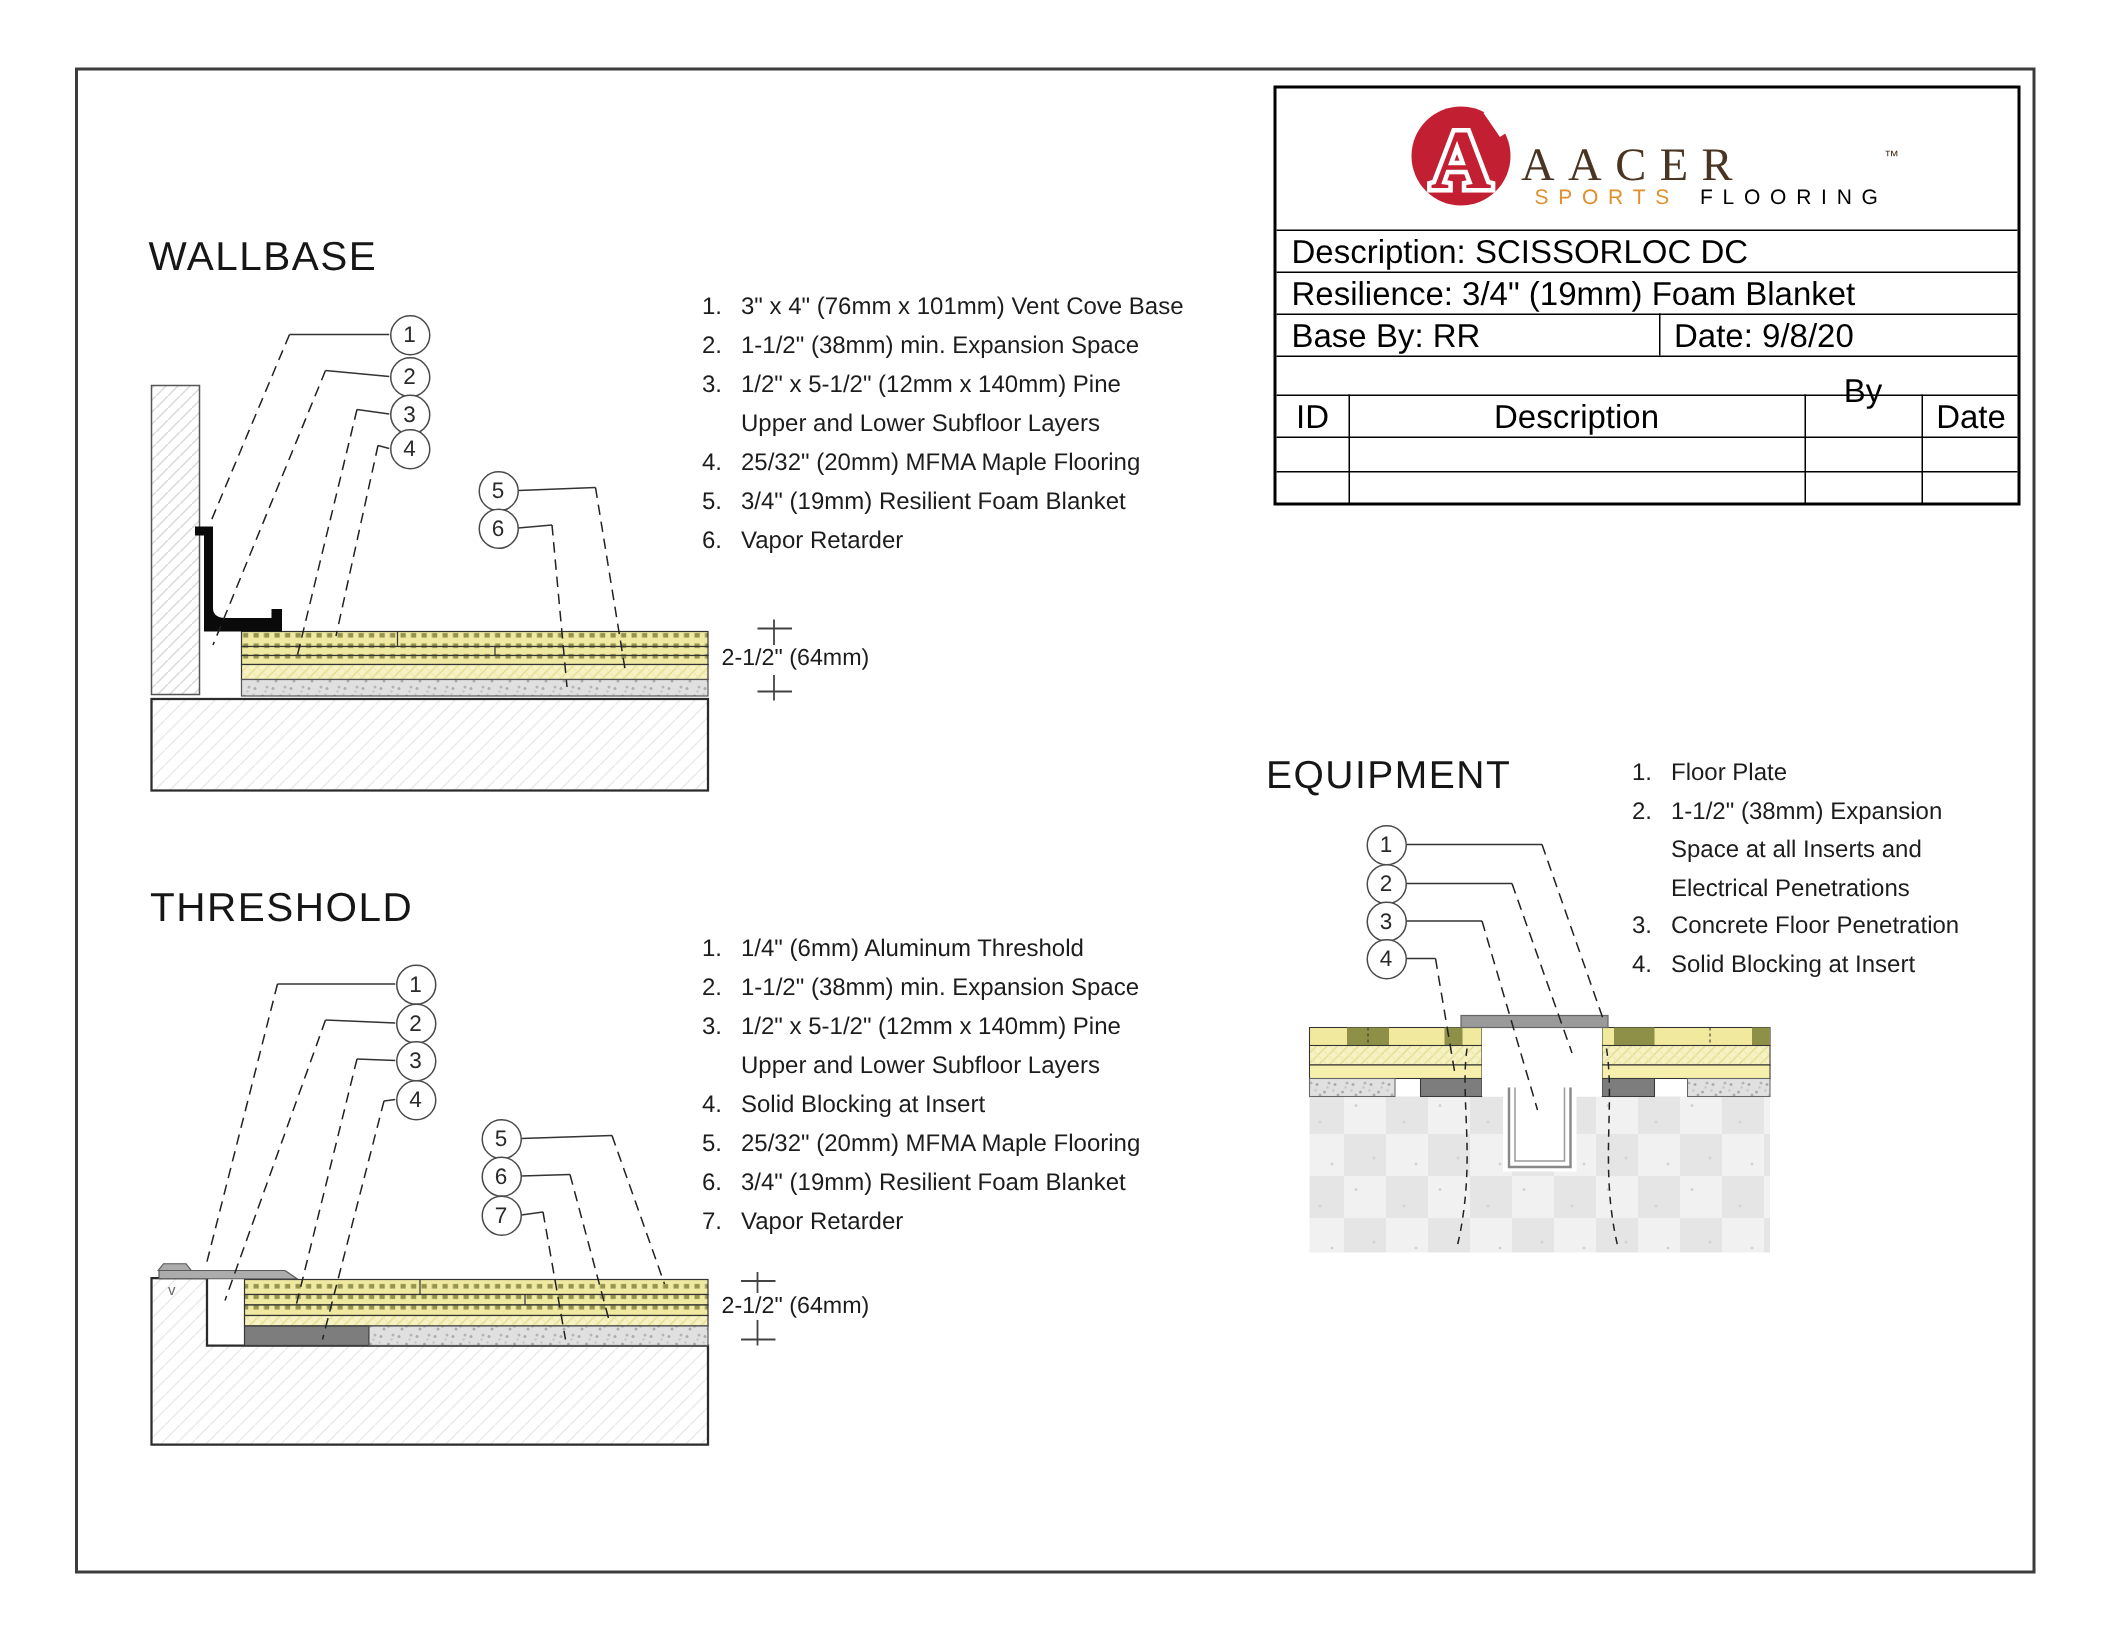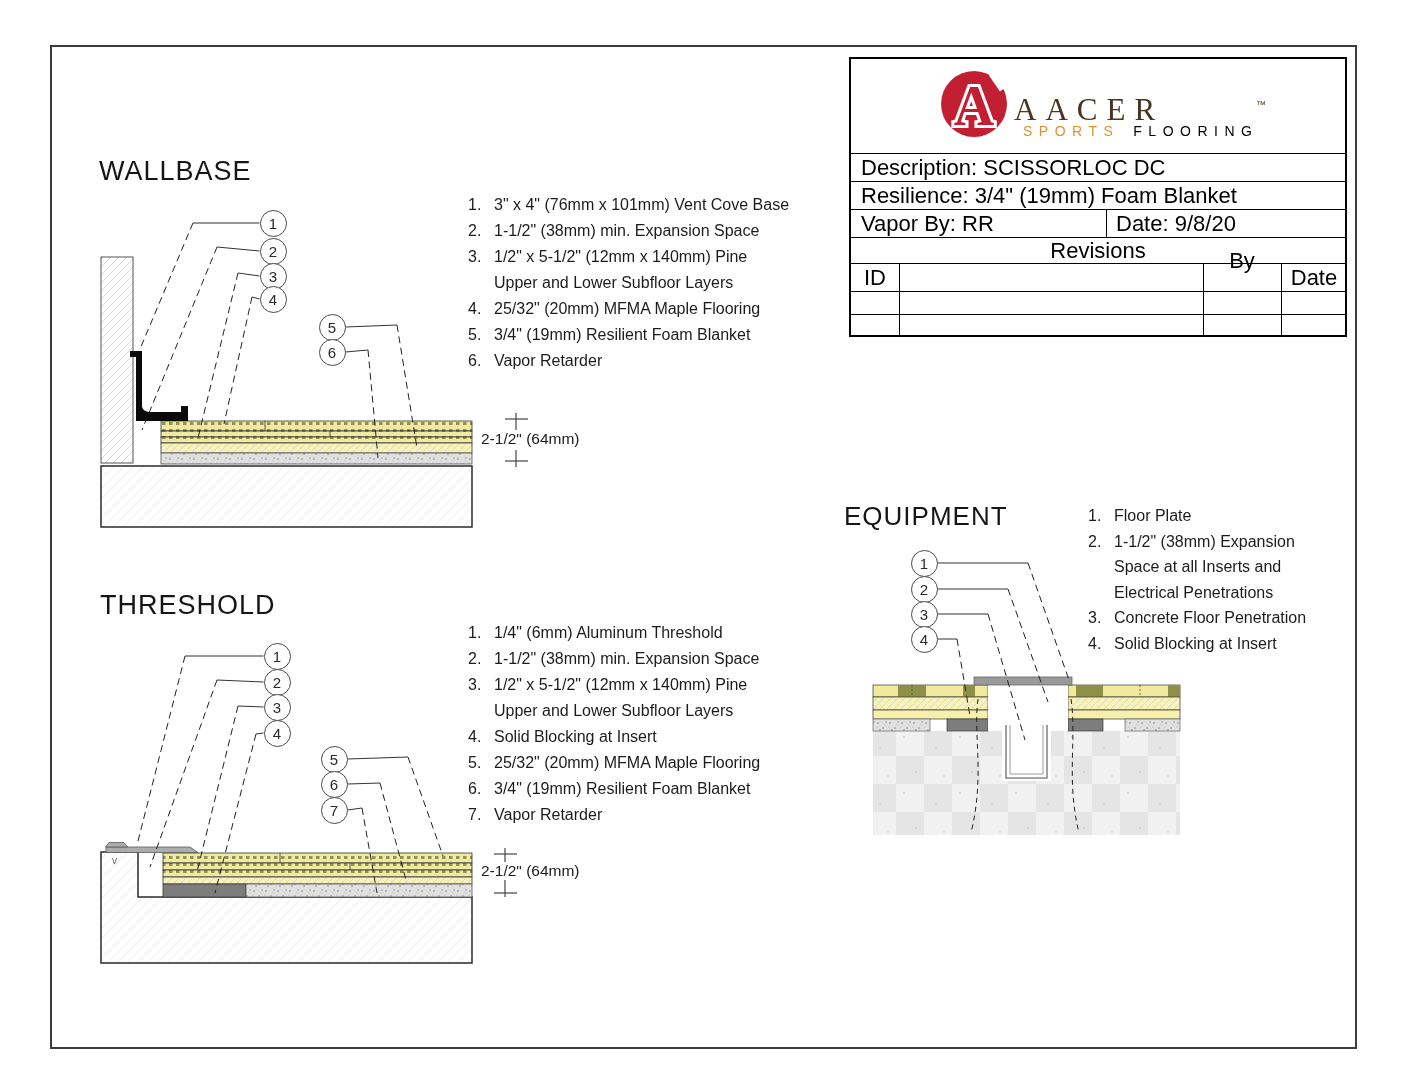--- a/index.html
+++ b/index.html
@@ -351,22 +351,22 @@
     <div class="hline" style="top:203.5px;"></div>
     <div class="hline" style="top:231.5px;"></div>
     <div class="hline" style="top:254.5px;"></div>
     <div class="vline" style="left:255px;top:149.5px;height:28px;"></div>
     <div class="vline" style="left:48px;top:203.5px;height:73px;"></div>
     <div class="vline" style="left:352px;top:203.5px;height:73px;"></div>
     <div class="vline" style="left:430px;top:203.5px;height:73px;"></div>
 
     <div class="cell" style="left:10px;top:95px;line-height:27px;">Description: SCISSORLOC DC</div>
     <div class="cell" style="left:10px;top:123px;line-height:27px;">Resilience: 3/4" (19mm) Foam Blanket</div>
-    <div class="cell" style="left:10px;top:151px;line-height:27px;">Vapor By: RR</div>
+    <div class="cell" style="left:10px;top:151px;line-height:27px;">Base By: RR</div>
     <div class="cell" style="left:265px;top:151px;line-height:27px;">Date: 9/8/20</div>
-    <div class="cell center" style="left:0;top:179px;width:100%;line-height:25px;">Revisions</div>
     <div class="cell center" style="left:0;top:205px;width:48px;line-height:27px;">ID</div>
+    <div class="cell center" style="left:48px;top:205px;width:304px;line-height:27px;">Description</div>
     <div class="cell center" style="left:352px;top:188px;width:78px;line-height:27px;">By</div>
     <div class="cell center" style="left:430px;top:205px;width:66px;line-height:27px;">Date</div>
     <div style="position:absolute;left:0;top:232px;width:100%;height:22px;"></div>
     <div style="position:absolute;left:0;top:255px;width:100%;height:23px;"></div>
   </div>
 </div>
 
 </body></html>

